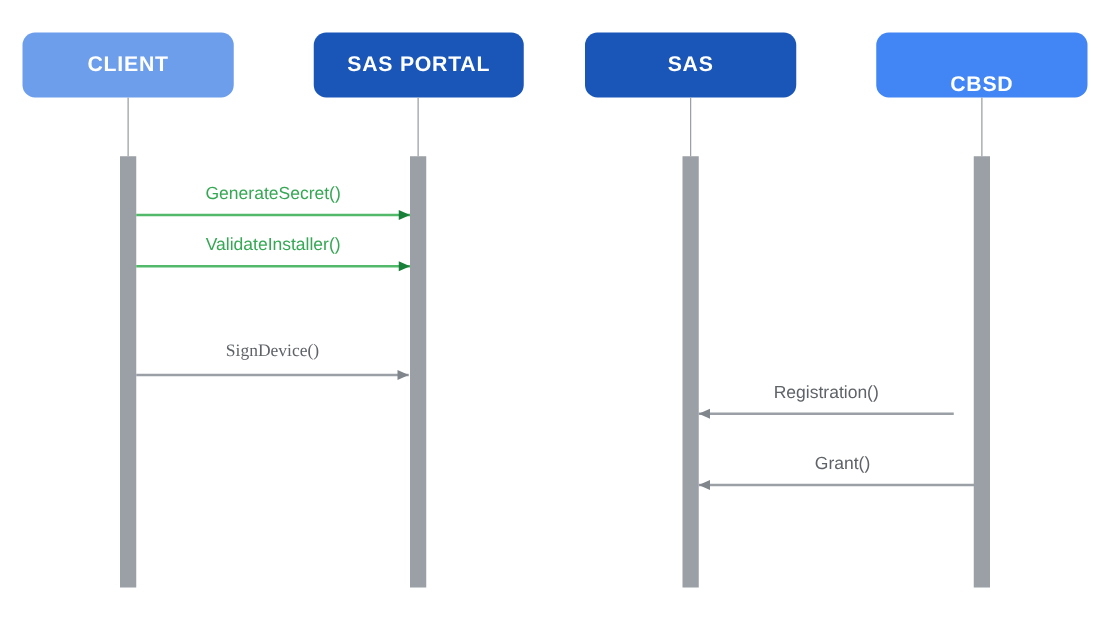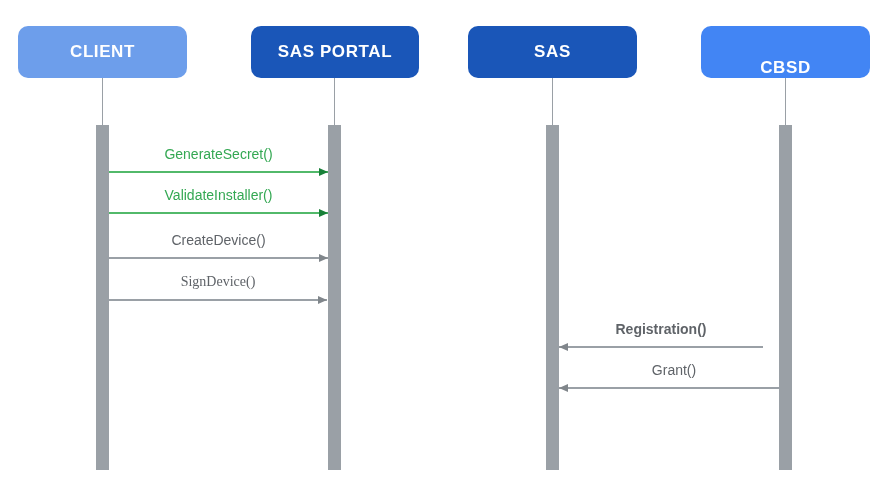--- a/index.html
+++ b/index.html
@@ -121,35 +121,29 @@
       </div>
   </div>
 
   <div class="message dir-right" style="left: 109px; width: 219px; top: 186px; --text: #34A853; --line: #52B96A; --head: #188038;">
     <div class="msg-label">ValidateInstaller()</div>
     <div class="msg-line">
         <span class="arrowhead"></span>
       </div>
   </div>
 
-  <div class="message dir-right" style="left: 109px; width: 219px; top: 231px; --text: #5F6368; --line: #9AA0A6; --head: #80868B;">
-    <div class="msg-label">CreateDevice()</div>
-    <div class="msg-line">
-        <span class="arrowhead"></span>
-      </div>
-  </div>
 
   <div class="message dir-right" style="left: 109px; width: 218px; top: 273px; font-family: Liberation Serif, serif; --text: #5F6368; --line: #9AA0A6; --head: #80868B;">
     <div class="msg-label">SignDevice()</div>
     <div class="msg-line">
         <span class="arrowhead"></span>
       </div>
   </div>
 
-  <div class="message dir-left" style="left: 559px; width: 204px; top: 320px; font-weight: bold; --text: #5F6368; --line: #9AA0A6; --head: #80868B;">
+  <div class="message dir-left" style="left: 559px; width: 204px; top: 304px; --text: #5F6368; --line: #9AA0A6; --head: #80868B;">
     <div class="msg-label">Registration()</div>
     <div class="msg-line">
         <span class="arrowhead"></span>
       </div>
   </div>
 
   <div class="message dir-left" style="left: 559px; width: 230px; top: 361px; --text: #5F6368; --line: #9AA0A6; --head: #80868B;">
     <div class="msg-label">Grant()</div>
     <div class="msg-line">
         <span class="arrowhead"></span>

